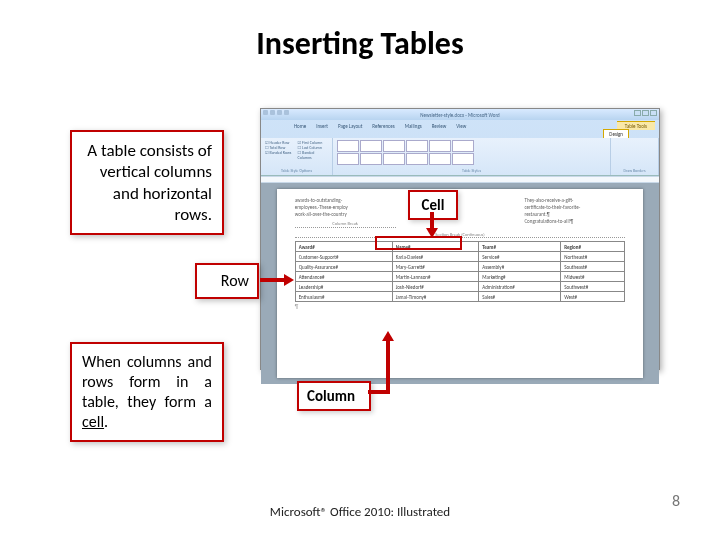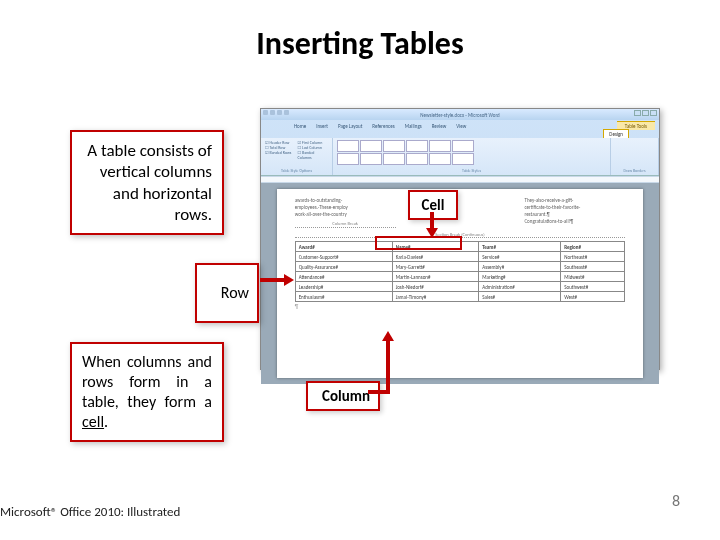--- a/index.html
+++ b/index.html
@@ -1,26 +1,26 @@
 <!DOCTYPE html>
 <html><head>
 <meta charset="utf-8">
 <style>
   * { box-sizing: border-box; margin: 0; padding: 0; }
   body { width: 720px; height: 540px; background: #fff; font-family: Calibri, Arial, sans-serif; position: relative; overflow: hidden; }
   .title { text-align: center; font-size: 32px; font-weight: bold; color: #000; padding-top: 24px; }
   .callout { position: absolute; border: 2.5px solid #c00000; background: #fff; padding: 8px 10px; font-size: 17px; line-height: 1.25; box-shadow: 2px 2px 6px rgba(0,0,0,0.25); text-align: right; }
   .callout.c1 { left: 70px; top: 130px; width: 154px; }
-  .callout.c2 { left: 195px; top: 263px; width: 64px; padding: 18px 8px; font-size: 16px; }
+  .callout.c2 { left: 195px; top: 263px; width: 64px; padding: 6px 8px; font-size: 16px; }
   .callout.c3 { left: 70px; top: 342px; width: 154px; text-align: justify; font-size: 16px; line-height: 1.25; }
   .callout.c3 .cell-word { text-decoration: underline; }
   .label { position: absolute; border: 2.5px solid #c00000; background: #fff; padding: 4px 8px; font-size: 15px; font-weight: bold; box-shadow: 2px 2px 5px rgba(0,0,0,0.2); }
   .label.l-cell { left: 408px; top: 190px; width: 50px; text-align: center; }
-  .label.l-col { left: 306px; top: 381px; width: 74px; text-align: right; padding-left: 8px; }
-  .footer { position: absolute; bottom: 20px; left: 0; right: 0; text-align: left; font-size: 13px; color: #222; line-height: 1.2; }
+  .label.l-col { left: 297px; top: 381px; width: 74px; text-align: left; padding-left: 8px; }
+  .footer { position: absolute; bottom: 20px; left: 0; right: 0; text-align: center; font-size: 13px; color: #222; line-height: 1.2; }
   .pagenum { position: absolute; bottom: 30px; right: 40px; font-size: 16px; color: #777; }
   
   .word { position: absolute; left: 260px; top: 108px; width: 400px; height: 262px; border: 1px solid #888; background: linear-gradient(#cfe3f8,#bdd7f0); box-shadow: 2px 2px 6px rgba(0,0,0,0.3); font-size: 6px; color: #333; }
   .titlebar { height: 11px; background: linear-gradient(#d9eaff,#b8d4f0); display: flex; justify-content: center; align-items: center; font-size: 5px; color: #4a6a8a; position: relative; }
   .qat { position: absolute; left: 2px; top: 1px; display: flex; gap: 2px; }
   .qat span { width: 5px; height: 5px; background: #aac2dc; border-radius: 1px; }
   .winbtns { position: absolute; right: 2px; top: 1px; display: flex; gap: 1px; }
   .winbtns span { width: 7px; height: 6px; background: #c9dff5; border: 0.5px solid #8aa; }
   .ribbon-tabs { height: 10px; display: flex; gap: 4px; padding-left: 30px; font-size: 5px; align-items: flex-end; color: #3a5a7a; }
   .ribbon-tabs span { padding: 1px 3px; }

